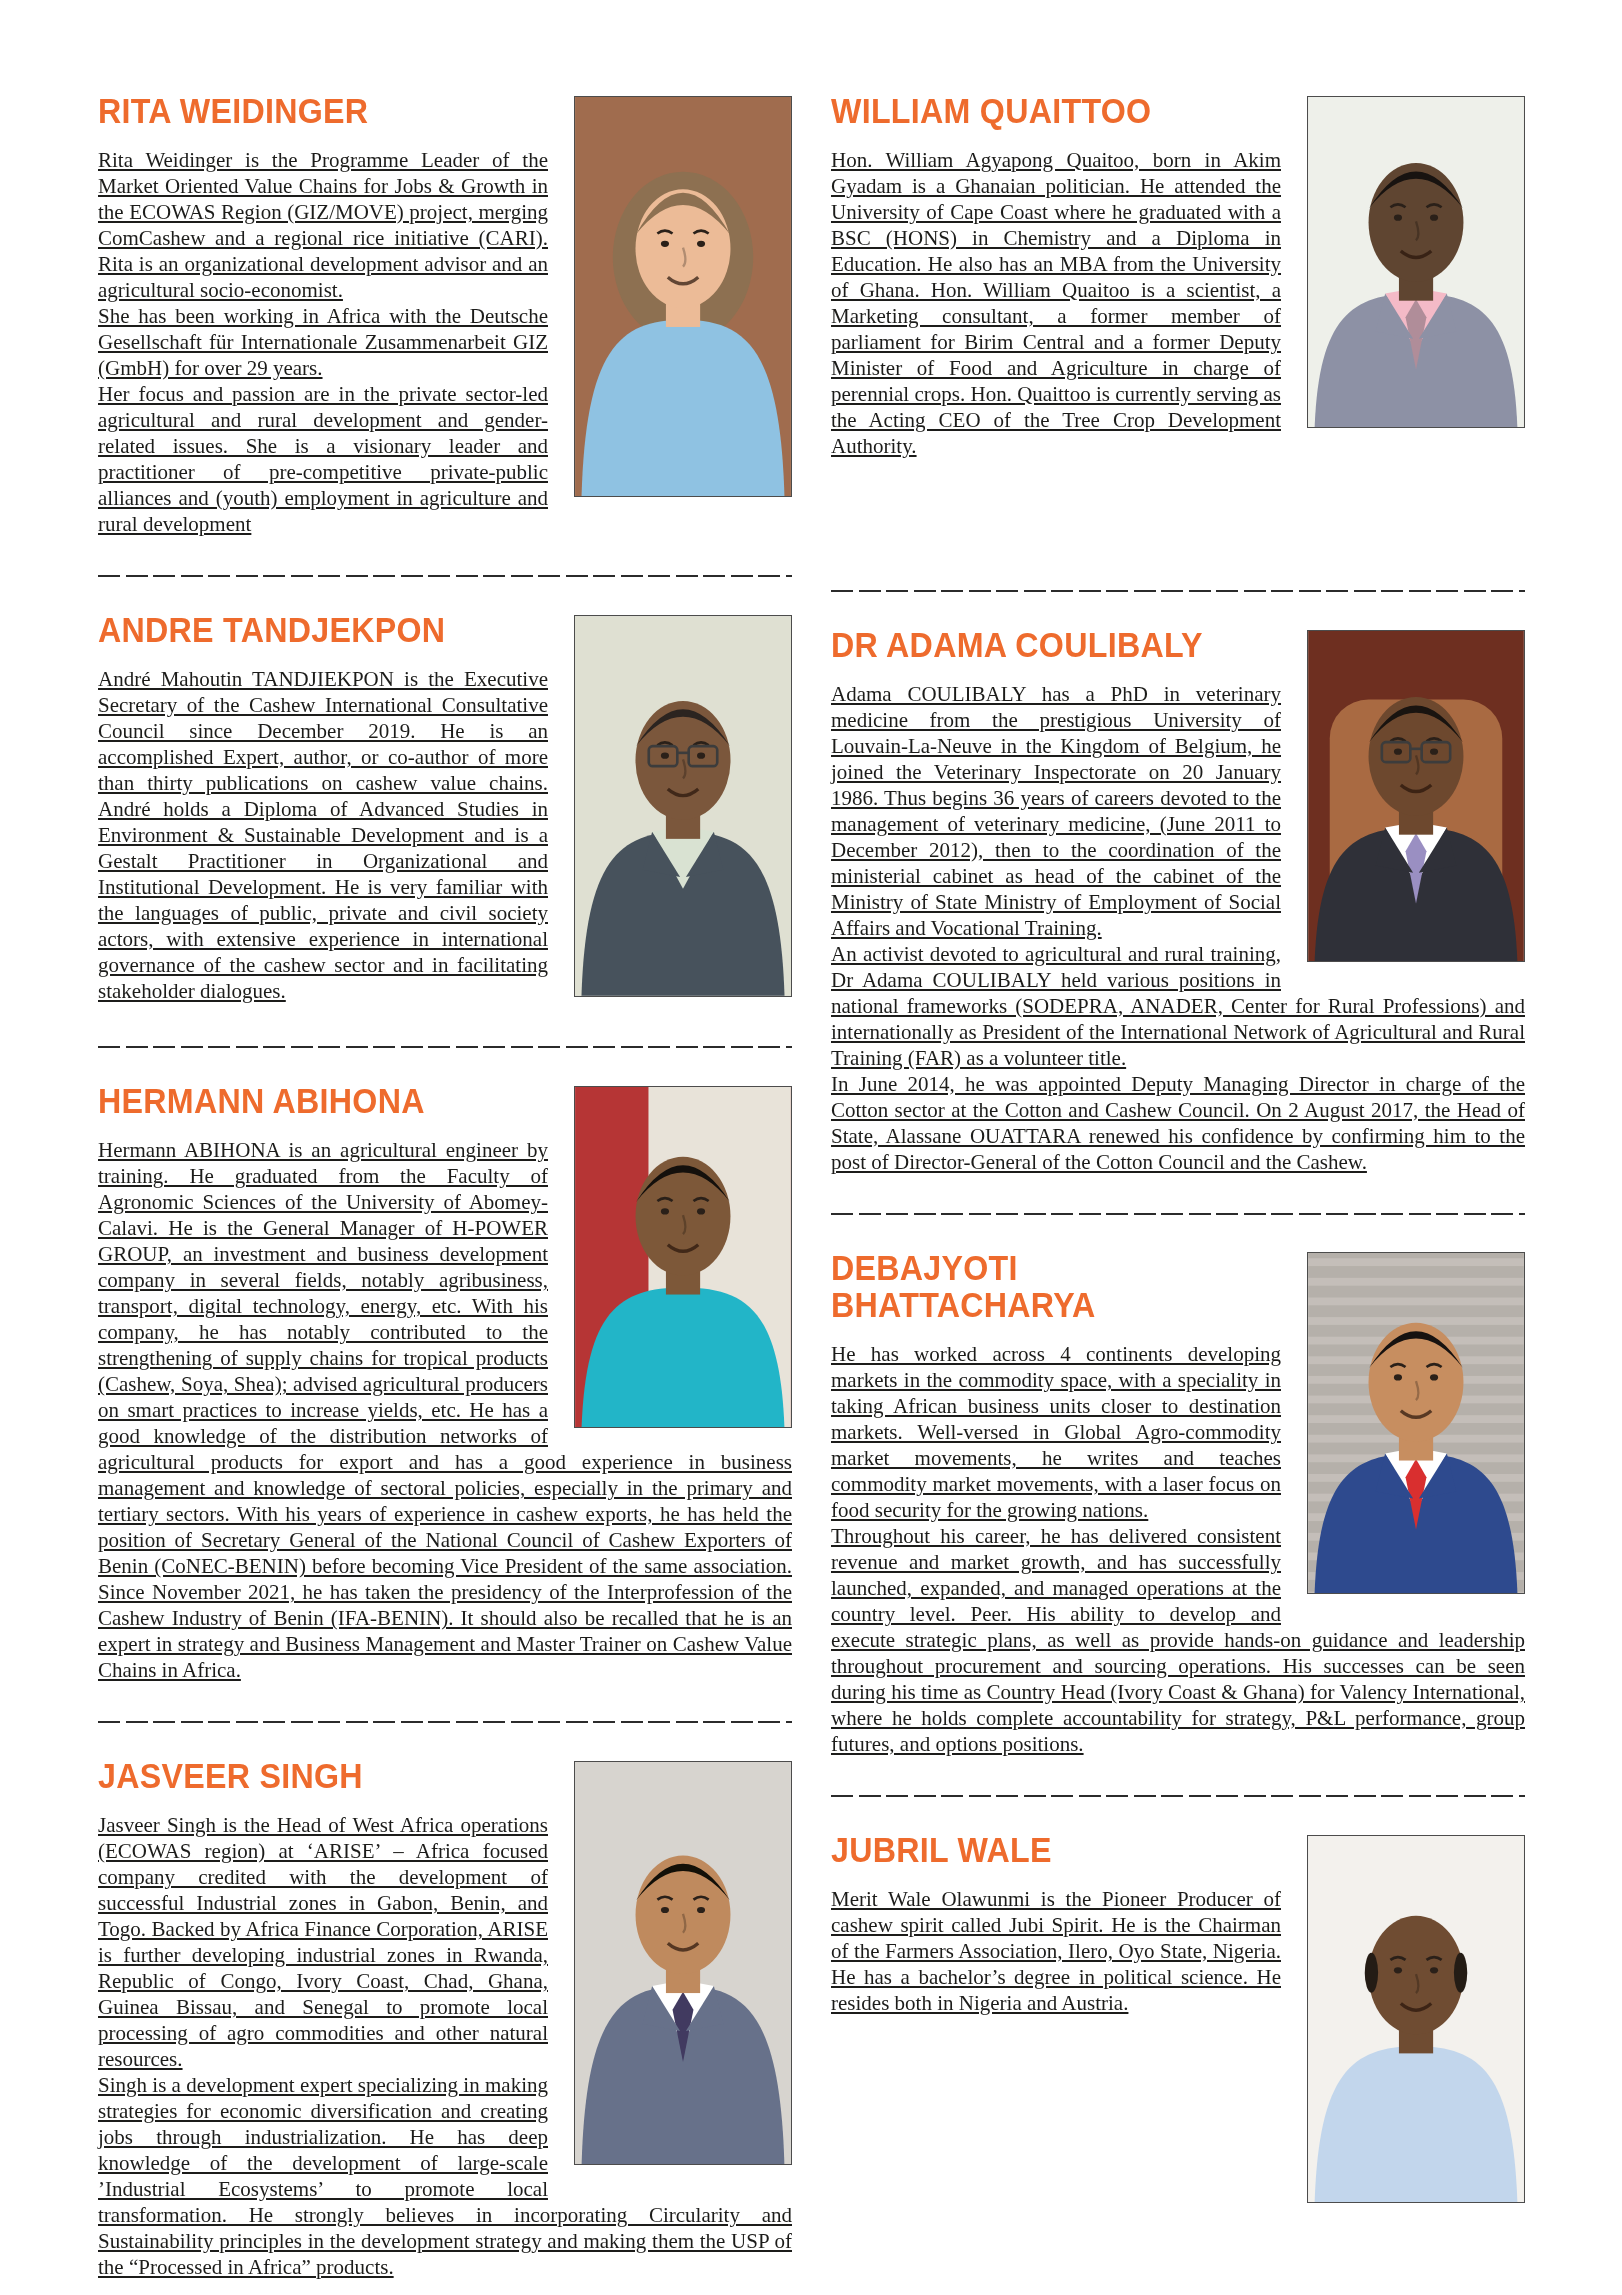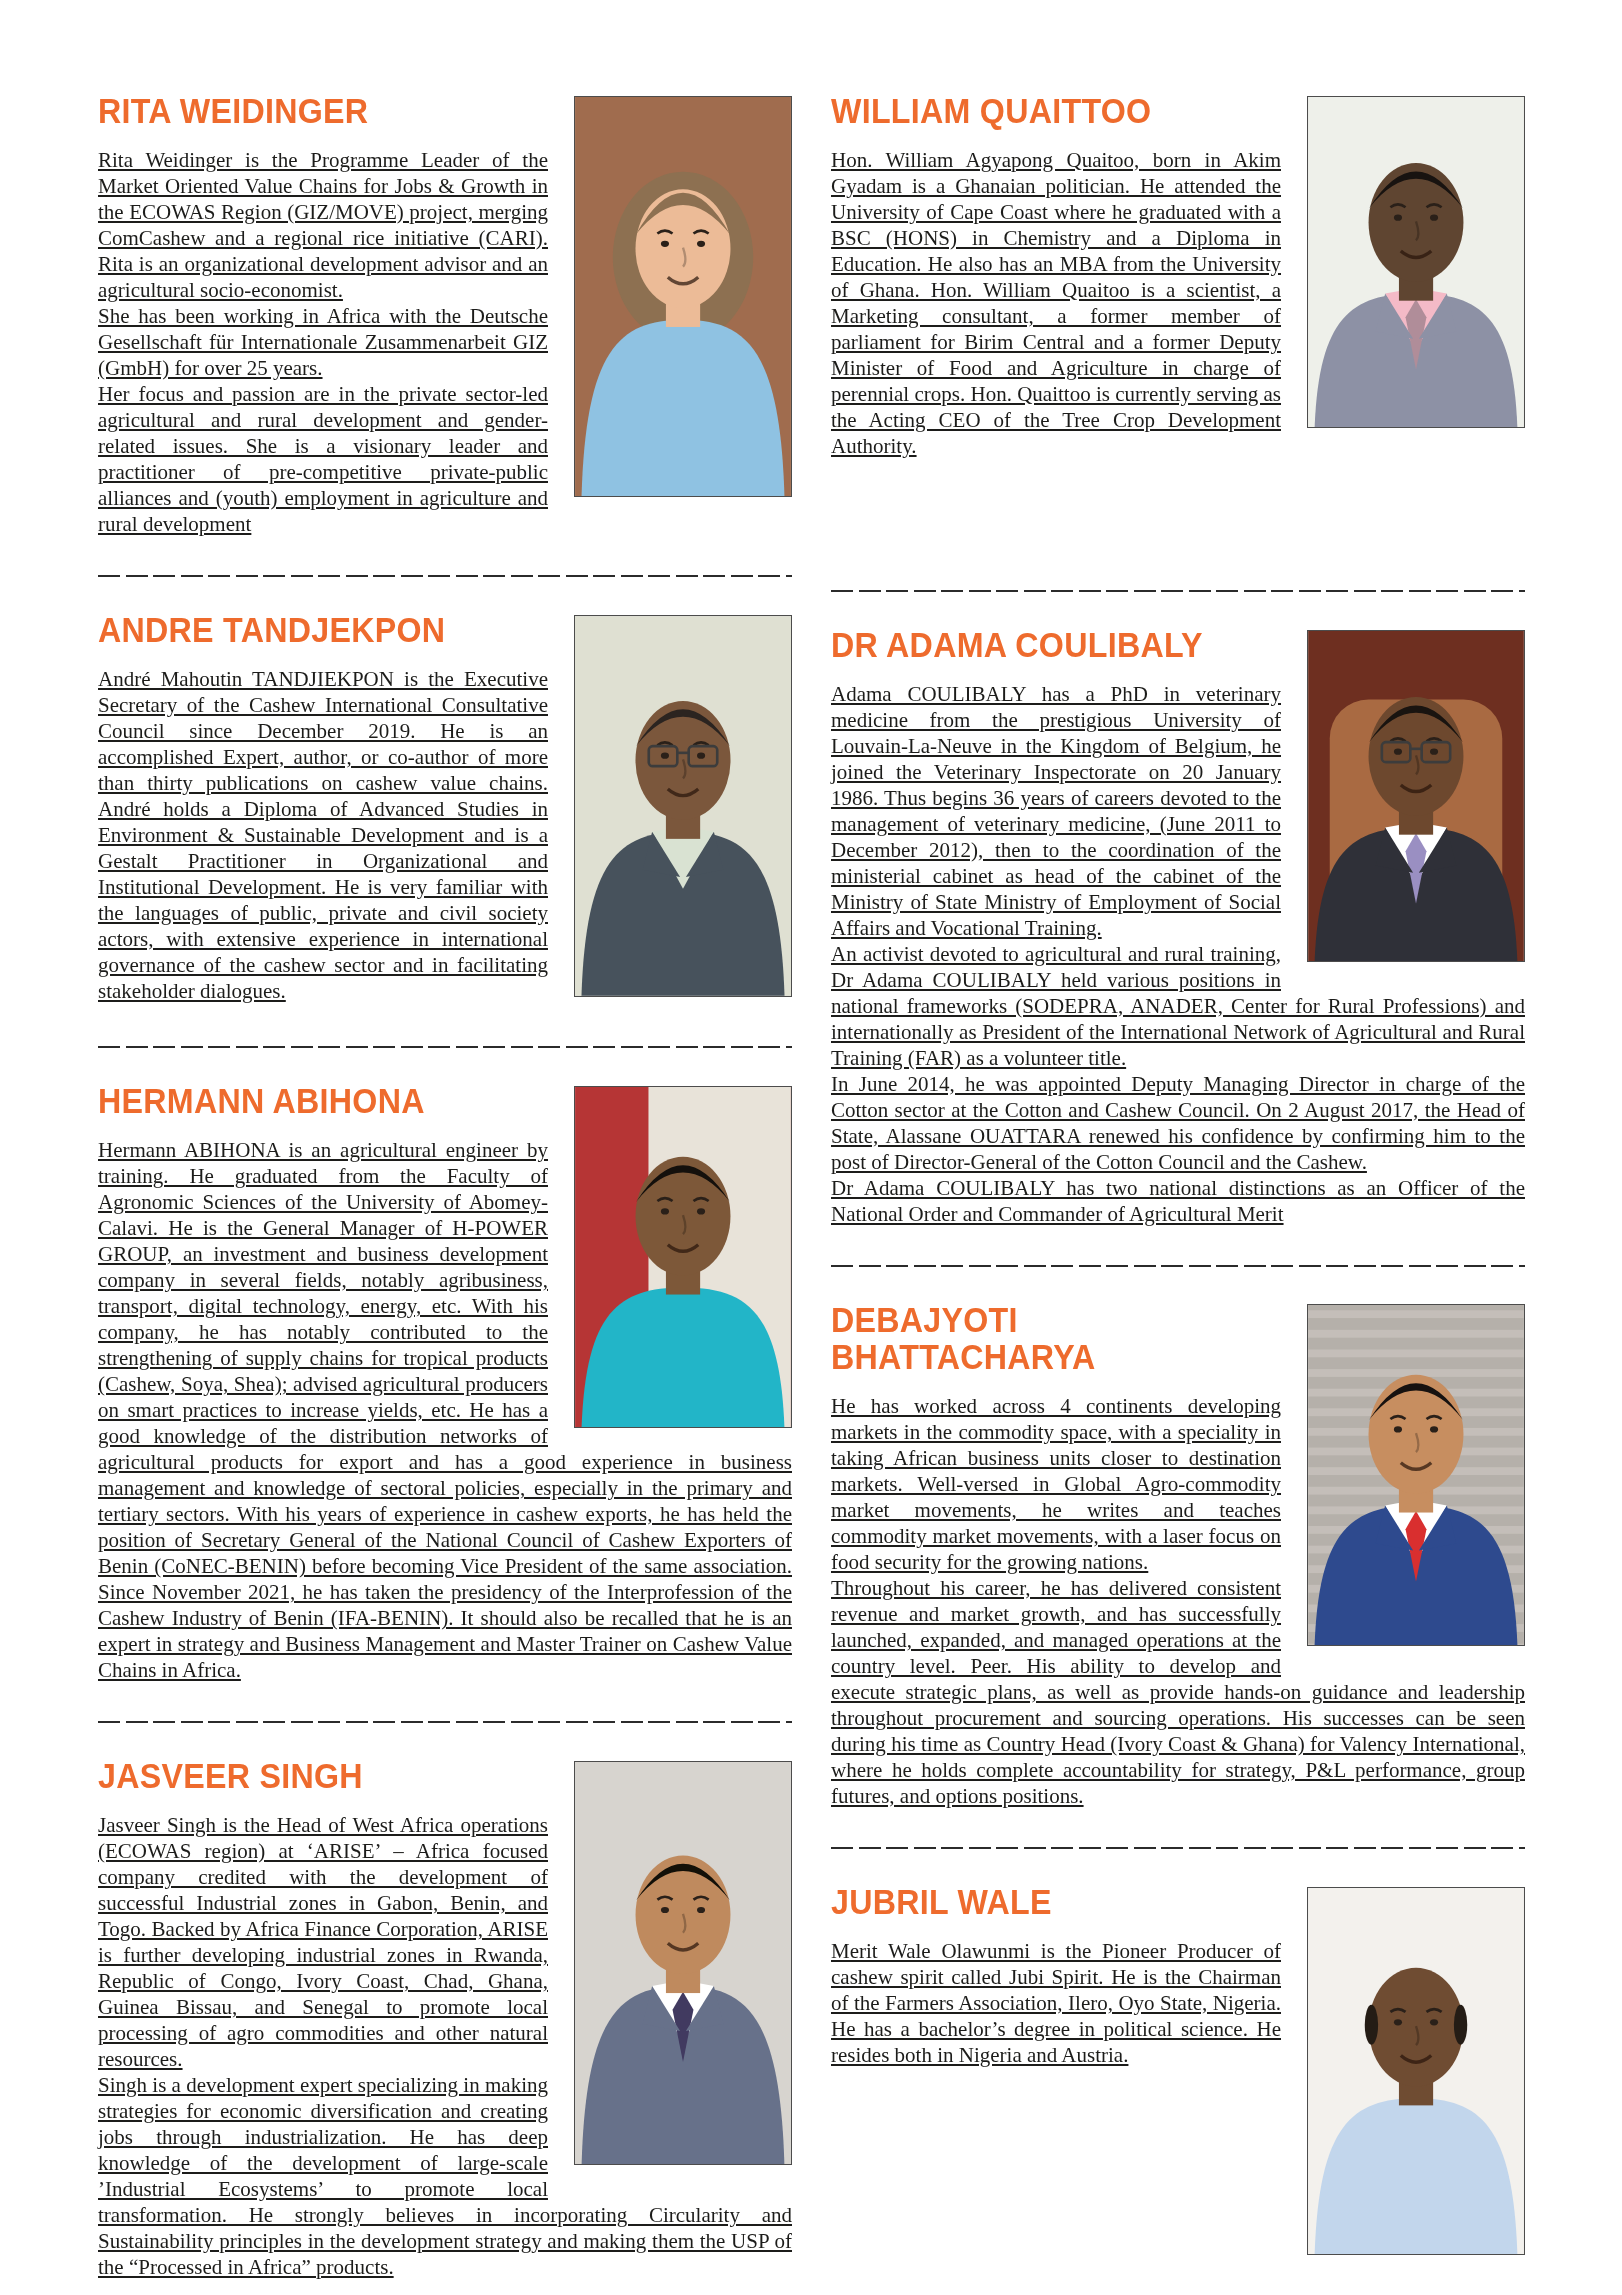--- a/index.html
+++ b/index.html
@@ -53,21 +53,21 @@
             <ellipse cx="192.6" cy="224.5" rx="6.2" ry="4.7" fill="#2a2019"></ellipse>
             <path d="M125.8,208.6 q 11.6,-8.7 23.2,0" stroke="#2a2019" stroke-width="4" fill="none"></path>
             <path d="M181,208.6 q 11.6,-8.7 23.2,0" stroke="#2a2019" stroke-width="4" fill="none"></path>
             <path d="M165,230.3 q 7.3,21.8 0,29" stroke="rgba(0,0,0,0.25)" stroke-width="3.6" fill="none"></path>
             <path d="M141.8,275.4 q 23.2,20.3 46.5,0" stroke="rgba(40,20,10,0.7)" stroke-width="5.1" fill="none"></path>
           </svg>
         </figure>
     <h2 class="name">RITA WEIDINGER</h2>
     <div class="bio">
           <p>Rita Weidinger is the Programme Leader of the Market Oriented Value Chains for Jobs &amp; Growth in the ECOWAS Region (GIZ/MOVE) project, merging ComCashew and a regional rice initiative (CARI). Rita is an organizational development advisor and an agricultural socio-economist.</p>
-          <p>She has been working in Africa with the Deutsche Gesellschaft für Internationale Zusammenarbeit GIZ (GmbH) for over 25 years.</p>
+          <p>She has been working in Africa with the Deutsche Gesellschaft für Internationale Zusammenarbeit GIZ (GmbH) for over 29 years.</p>
           <p>Her focus and passion are in the private sector-led agricultural and rural development and gender-related issues. She is a visionary leader and practitioner of pre-competitive private-public alliances and (youth) employment in agriculture and rural development</p>
         </div>
   </section>
       <div class="separator"></div>
       <section class="person">
     <figure class="photo" style="width: 216px; height: 380px;">
           <svg xmlns="http://www.w3.org/2000/svg" width="216" height="380" viewBox="0 0 330 580">
             <rect width="330" height="580" fill="#dfe0d2"></rect>
             <path d="M9.9,580 C16.5,374.4 66,329.3 165,329.3 C264,329.3 313.5,374.4 320.1,580 Z" fill="#47525c"></path>
             <path d="M117.8,329.3 L165,416.4 L212.2,329.3 L165,320.6 Z" fill="#d9e2d2"></path>
@@ -192,21 +192,20 @@
             <rect x="112.7" y="170.1" width="43.6" height="30.5" rx="6" fill="none" stroke="#3c3c3c" stroke-width="4"></rect>
             <rect x="173.7" y="170.1" width="43.6" height="30.5" rx="6" fill="none" stroke="#3c3c3c" stroke-width="4"></rect>
             <line x1="156.3" y1="180.3" x2="173.7" y2="180.3" stroke="#3c3c3c" stroke-width="4"></line>
           </svg>
         </figure>
     <h2 class="name">DR ADAMA COULIBALY</h2>
     <div class="bio">
           <p>Adama COULIBALY has a PhD in veterinary medicine from the prestigious University of Louvain-La-Neuve in the Kingdom of Belgium, he joined the Veterinary Inspectorate on 20 January 1986. Thus begins 36 years of careers devoted to the management of veterinary medicine, (June 2011 to December 2012), then to the coordination of the ministerial cabinet as head of the cabinet of the Ministry of State Ministry of Employment of Social Affairs and Vocational Training.</p>
           <p>An activist devoted to agricultural and rural training, Dr Adama COULIBALY held various positions in national frameworks (SODEPRA, ANADER, Center for Rural Professions) and internationally as President of the International Network of Agricultural and Rural Training (FAR) as a volunteer title.</p>
           <p>In June 2014, he was appointed Deputy Managing Director in charge of the Cotton sector at the Cotton and Cashew Council. On 2 August 2017, the Head of State, Alassane OUATTARA renewed his confidence by confirming him to the post of Director-General of the Cotton Council and the Cashew.</p>
-          <p>Dr Adama COULIBALY has two national distinctions as an Officer of the National Order and Commander of Agricultural Merit</p>
         </div>
   </section>
       <div class="separator"></div>
       <section class="person">
     <figure class="photo" style="width: 216px; height: 340px;">
           <svg xmlns="http://www.w3.org/2000/svg" width="216" height="340" viewBox="0 0 330 520">
             <rect width="330" height="520" fill="#b5b0aa"></rect>
             <rect y="8" width="330" height="12" fill="#cfcac4" opacity="0.55"></rect>
             <rect y="38" width="330" height="12" fill="#cfcac4" opacity="0.55"></rect>
             <rect y="68" width="330" height="12" fill="#cfcac4" opacity="0.55"></rect>

